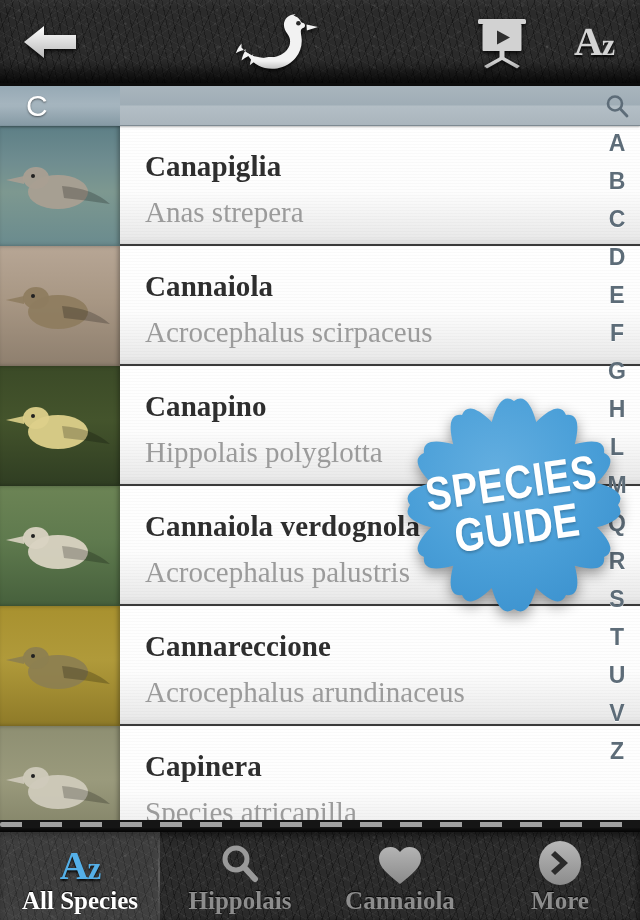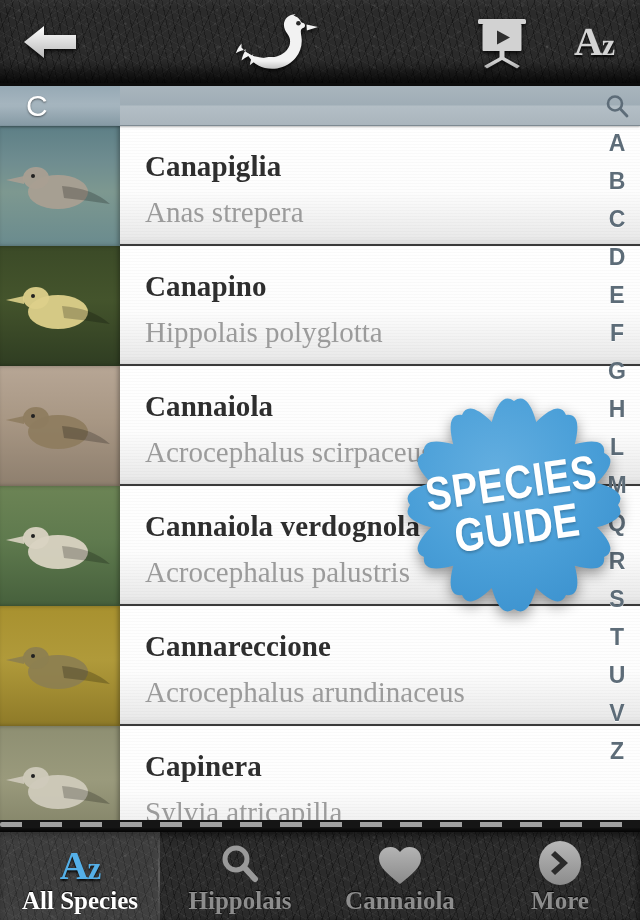--- a/index.html
+++ b/index.html
@@ -279,54 +279,54 @@
               </svg>
             </div>
           </div>
           <div class="row-body">
             <div class="row-name">Canapiglia</div>
             <div class="row-latin">Anas strepera</div>
           </div>
         </div>
         <div class="row">
           <div class="thumb">
+            <div class="ph" style="background: linear-gradient(rgb(183, 166, 149) 0%, rgb(168, 151, 132) 45%, rgb(142, 127, 110) 100%);">
+              <svg width="120" height="120" viewBox="0 0 120 120" style="position:absolute;inset:0">
+                <ellipse cx="58" cy="66" rx="30" ry="17" fill="#8e7c5f" opacity=".95"></ellipse>
+                <ellipse cx="36" cy="52" rx="13" ry="11" fill="#8e7c5f" opacity=".95"></ellipse>
+                <path d="M24 50 L6 54 L24 58 Z" fill="#8e7c5f" opacity=".9"></path>
+                <path d="M62 60 Q92 62 110 78 Q84 74 64 72 Z" fill="rgba(0,0,0,.22)"></path>
+                <ellipse cx="33" cy="50" rx="2" ry="2" fill="#222"></ellipse>
+              </svg>
+            </div>
+          </div>
+          <div class="row-body">
+            <div class="row-name">Cannaiola</div>
+            <div class="row-latin">Acrocephalus scirpaceus</div>
+          </div>
+        </div>
+        <div class="row">
+          <div class="thumb">
             <div class="ph" style="background: linear-gradient(rgb(59, 74, 39) 0%, rgb(68, 84, 44) 45%, rgb(47, 61, 34) 100%);">
               <svg width="120" height="120" viewBox="0 0 120 120" style="position:absolute;inset:0">
                 <ellipse cx="58" cy="66" rx="30" ry="17" fill="#ddd08a" opacity=".95"></ellipse>
                 <ellipse cx="36" cy="52" rx="13" ry="11" fill="#ddd08a" opacity=".95"></ellipse>
                 <path d="M24 50 L6 54 L24 58 Z" fill="#ddd08a" opacity=".9"></path>
                 <path d="M62 60 Q92 62 110 78 Q84 74 64 72 Z" fill="rgba(0,0,0,.22)"></path>
                 <ellipse cx="33" cy="50" rx="2" ry="2" fill="#222"></ellipse>
               </svg>
             </div>
           </div>
           <div class="row-body">
             <div class="row-name">Canapino</div>
             <div class="row-latin">Hippolais polyglotta</div>
           </div>
         </div>
         <div class="row">
           <div class="thumb">
-            <div class="ph" style="background: linear-gradient(rgb(183, 166, 149) 0%, rgb(168, 151, 132) 45%, rgb(142, 127, 110) 100%);">
-              <svg width="120" height="120" viewBox="0 0 120 120" style="position:absolute;inset:0">
-                <ellipse cx="58" cy="66" rx="30" ry="17" fill="#8e7c5f" opacity=".95"></ellipse>
-                <ellipse cx="36" cy="52" rx="13" ry="11" fill="#8e7c5f" opacity=".95"></ellipse>
-                <path d="M24 50 L6 54 L24 58 Z" fill="#8e7c5f" opacity=".9"></path>
-                <path d="M62 60 Q92 62 110 78 Q84 74 64 72 Z" fill="rgba(0,0,0,.22)"></path>
-                <ellipse cx="33" cy="50" rx="2" ry="2" fill="#222"></ellipse>
-              </svg>
-            </div>
-          </div>
-          <div class="row-body">
-            <div class="row-name">Cannaiola</div>
-            <div class="row-latin">Acrocephalus scirpaceus</div>
-          </div>
-        </div>
-        <div class="row">
-          <div class="thumb">
             <div class="ph" style="background: linear-gradient(rgb(108, 132, 85) 0%, rgb(95, 122, 78) 45%, rgb(70, 96, 60) 100%);">
               <svg width="120" height="120" viewBox="0 0 120 120" style="position:absolute;inset:0">
                 <ellipse cx="58" cy="66" rx="30" ry="17" fill="#d9d3c2" opacity=".95"></ellipse>
                 <ellipse cx="36" cy="52" rx="13" ry="11" fill="#d9d3c2" opacity=".95"></ellipse>
                 <path d="M24 50 L6 54 L24 58 Z" fill="#d9d3c2" opacity=".9"></path>
                 <path d="M62 60 Q92 62 110 78 Q84 74 64 72 Z" fill="rgba(0,0,0,.22)"></path>
                 <ellipse cx="33" cy="50" rx="2" ry="2" fill="#222"></ellipse>
               </svg>
             </div>
           </div>
@@ -359,21 +359,21 @@
                 <ellipse cx="58" cy="66" rx="30" ry="17" fill="#cfcabb" opacity=".95"></ellipse>
                 <ellipse cx="36" cy="52" rx="13" ry="11" fill="#cfcabb" opacity=".95"></ellipse>
                 <path d="M24 50 L6 54 L24 58 Z" fill="#cfcabb" opacity=".9"></path>
                 <path d="M62 60 Q92 62 110 78 Q84 74 64 72 Z" fill="rgba(0,0,0,.22)"></path>
                 <ellipse cx="33" cy="50" rx="2" ry="2" fill="#222"></ellipse>
               </svg>
             </div>
           </div>
           <div class="row-body">
             <div class="row-name">Capinera</div>
-            <div class="row-latin">Sylvia atricapilla</div>
+            <div class="row-latin">Species atricapilla</div>
           </div>
         </div>
       </div>
   </div>
 
   <div id="index-bar">
     <div class="idx search-glyph">
       <svg width="26" height="26" viewBox="0 0 26 26">
         <circle cx="11" cy="10.5" r="7" fill="none" stroke="#5d6c78" stroke-width="2.6"></circle>
         <line x1="16.4" y1="16" x2="23" y2="23" stroke="#5d6c78" stroke-width="2.8" stroke-linecap="round"></line>

